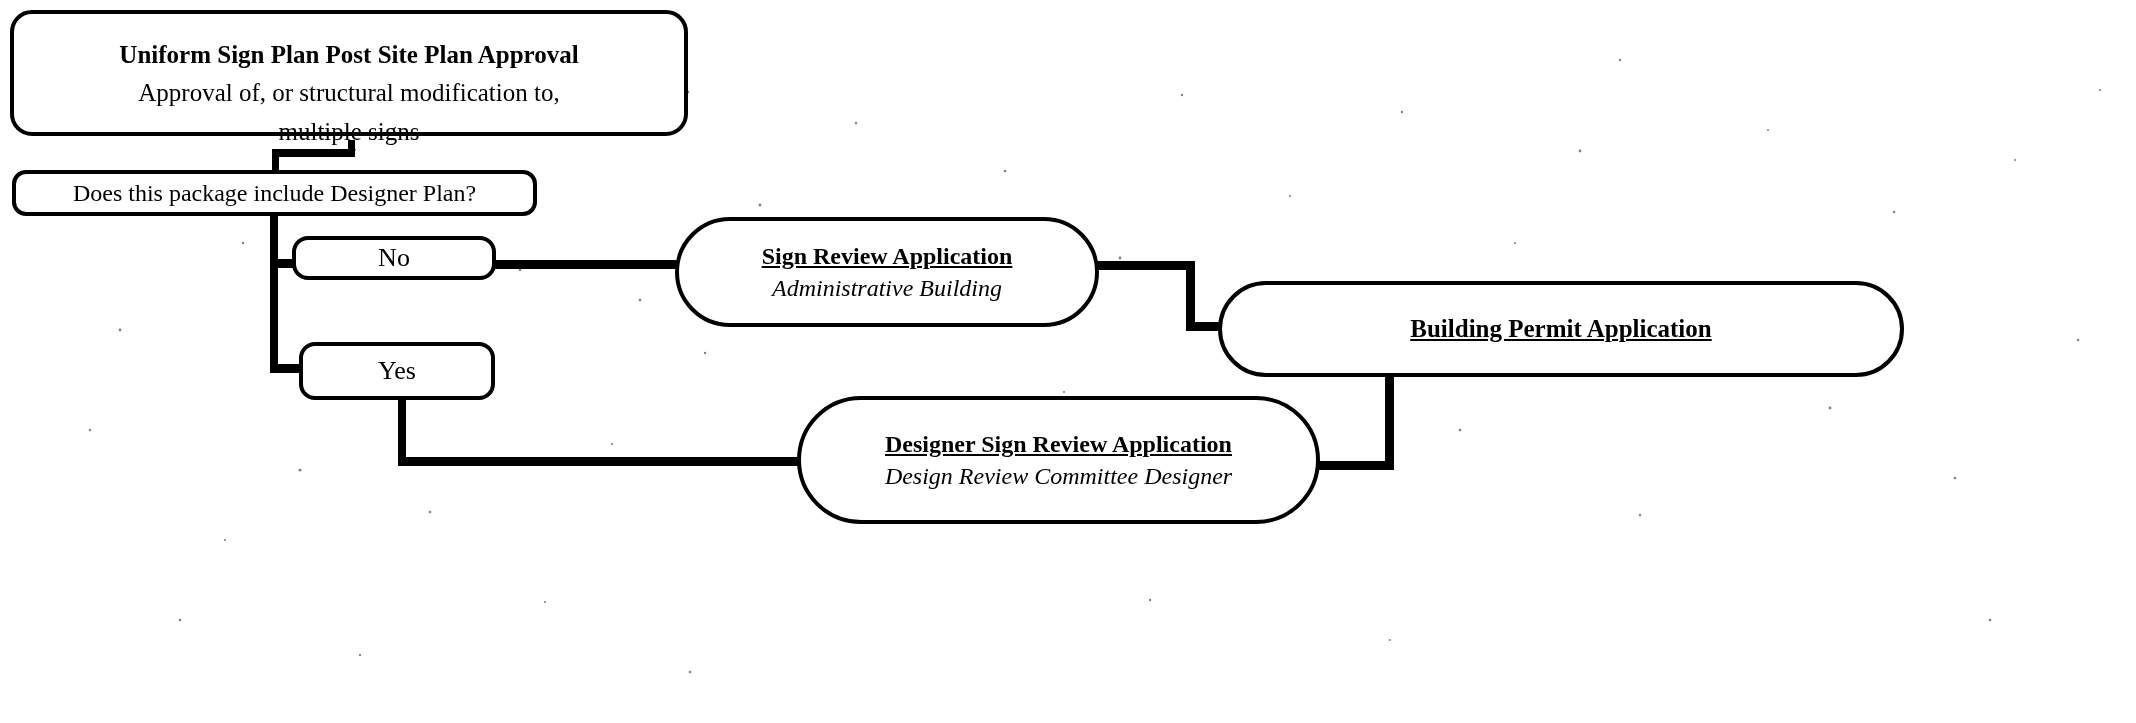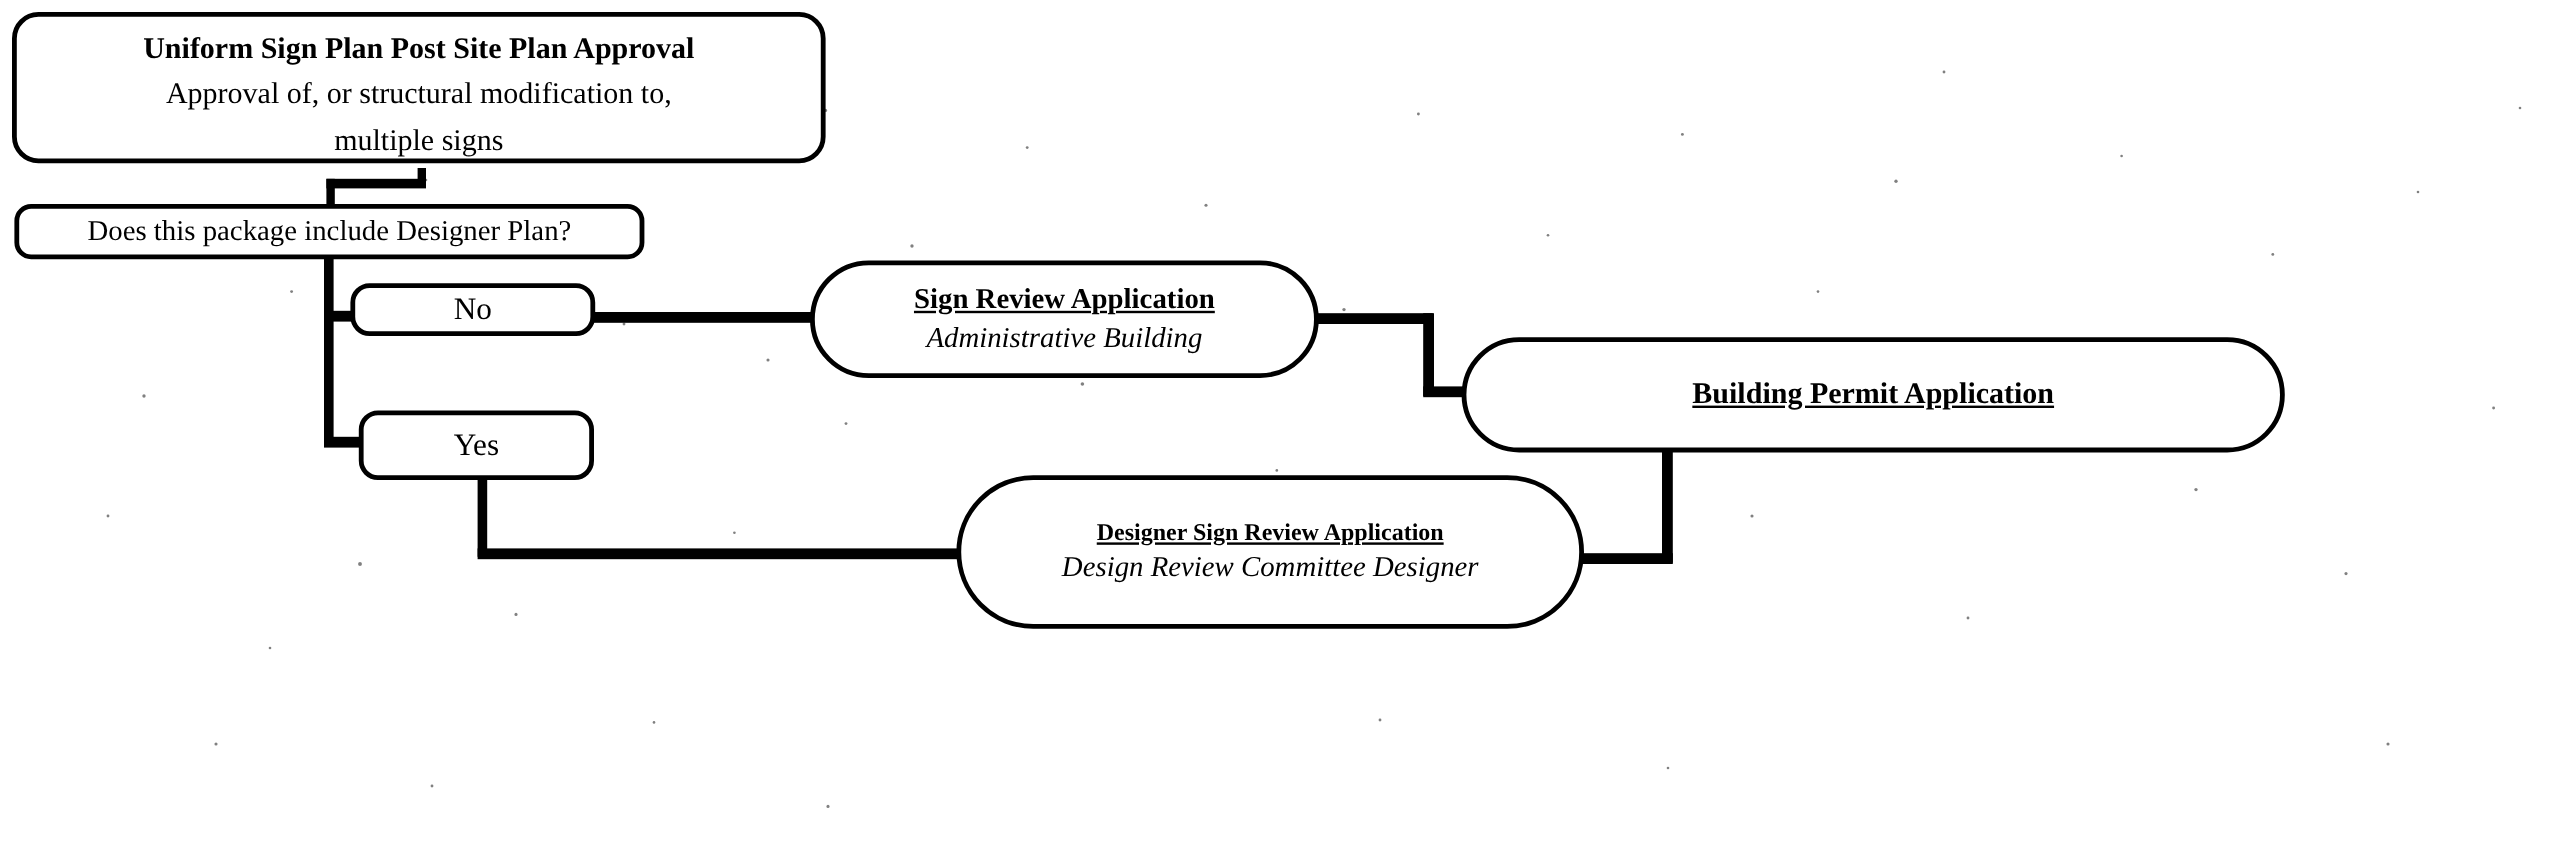--- a/index.html
+++ b/index.html
@@ -55,21 +55,21 @@
   }
   .t-bold   { font-weight: bold; }
   .t-ul     { text-decoration: underline; text-underline-offset: 2px; }
   .t-italic { font-style: italic; }
 
   
   #node-top {
     left: 10px;  top: 10px;  width: 678px;  height: 126px;
     border-radius: 22px;
     justify-content: flex-start;
-    padding-top: 10px;
+    padding-top: 24px;
   }
   #node-top .line1 { font-size: 25px; }
   #node-top .line2 { font-size: 25px; margin-top: 4px; }
   #node-top .line3 { font-size: 25px; margin-top: 6px; }
 
   #node-question {
     left: 12px; top: 170px; width: 525px; height: 46px;
     border-radius: 14px;
     font-size: 24px;
   }
@@ -77,35 +77,35 @@
     left: 292px; top: 236px; width: 204px; height: 44px;
     border-radius: 16px;
     font-size: 26px;
   }
   #node-yes {
     left: 299px; top: 342px; width: 196px; height: 58px;
     border-radius: 16px;
     font-size: 26px;
   }
   #node-sign-review {
-    left: 675px; top: 217px; width: 424px; height: 98px;
+    left: 675px; top: 217px; width: 424px; height: 110px;
     font-size: 24px;
   }
   #node-sign-review .line1 { font-size: 24px; }
   #node-sign-review .line2 { font-size: 24px; }
 
   #node-building-permit {
     left: 1218px; top: 281px; width: 686px; height: 96px;
     font-size: 25px;
   }
   #node-designer-review {
     left: 797px; top: 396px; width: 523px; height: 128px;
     font-size: 24px;
   }
-  #node-designer-review .line1 { font-size: 20px; }
+  #node-designer-review .line1 { font-size: 24px; }
   #node-designer-review .line2 { font-size: 24px; }
 
   
   .conn {
     position: absolute;
     background: #000000;
     z-index: 2;
   }
 </style>
 </head>

